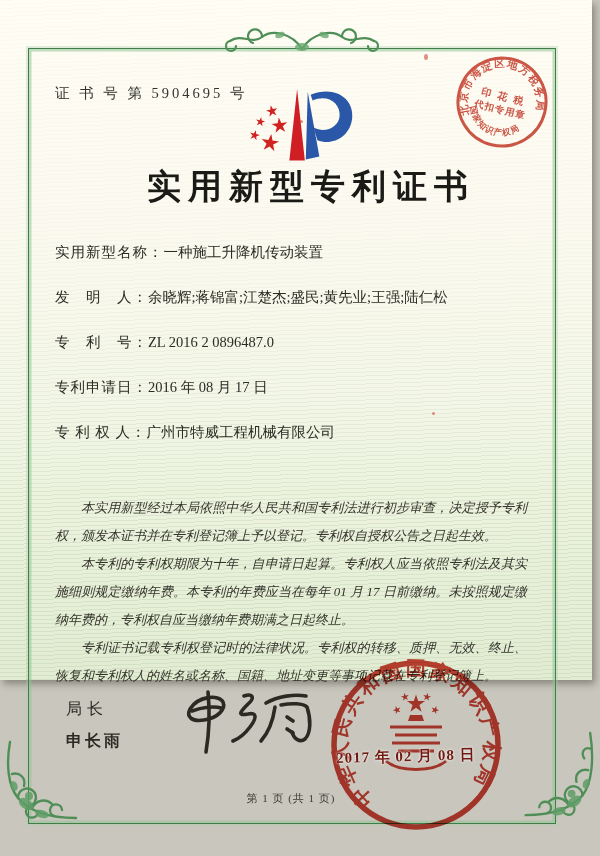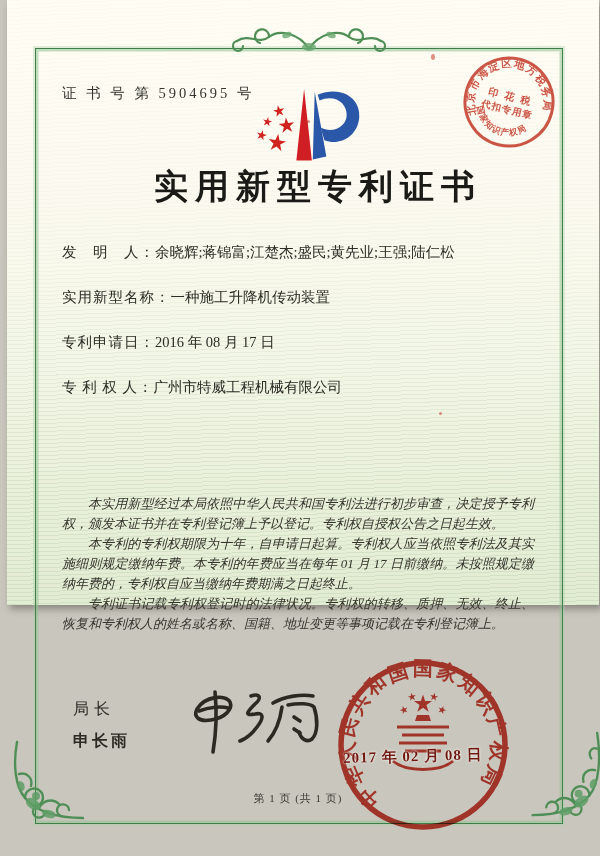--- a/index.html
+++ b/index.html
@@ -3,21 +3,21 @@
 <meta charset="utf-8">
 <style>
   html,body{margin:0;padding:0;}
   body{
     width:600px;height:856px;position:relative;
     background:#c9c6bd;
     font-family:"Liberation Serif","DejaVu Serif",serif;
     overflow:hidden;
   }
   .paper{
-    position:absolute;left:7px;top:0;width:592px;height:605px;
+    position:absolute;left:0;top:0;width:592px;height:680px;
     background:linear-gradient(180deg,#fffdf4 0%,#fcfaf0 32%,#f3f6e6 60%,#e9f0da 82%,#e2ecd2 100%);
     box-shadow:3px 4px 7px rgba(60,60,50,.45);
   }
   .guilloche{
     position:absolute;inset:0;
     background:repeating-linear-gradient(178deg,rgba(106,156,106,.14) 0 1px,transparent 1px 4px);
     -webkit-mask-image:linear-gradient(180deg,rgba(0,0,0,.15) 0%,rgba(0,0,0,.3) 40%,#000 75%);
     mask-image:linear-gradient(180deg,rgba(0,0,0,.15) 0%,rgba(0,0,0,.3) 40%,#000 75%);
     pointer-events:none;
   }
@@ -33,21 +33,21 @@
   .logo{position:absolute;left:242px;top:84px;width:116px;height:94px;}
   .title{
     position:absolute;left:28px;top:164px;width:526px;text-align:center;
     font-size:34px;font-weight:bold;color:#1a1a16;letter-spacing:7px;margin-left:20px;
   }
   .fields{position:absolute;left:55px;top:243px;width:486px;}
   .field{margin-bottom:25px;font-size:14.5px;color:#2c2c26;height:20px;white-space:nowrap;}
   .field .flabel{letter-spacing:1px;}
   .paras{
     position:absolute;left:55px;top:494px;width:472px;
-    font-size:13px;line-height:20px;color:#35342c;
+    font-size:13px;line-height:28px;color:#35342c;
     text-align:justify;font-style:italic;
   }
   .paras p{margin:0;text-indent:2em;}
   .director{position:absolute;left:66px;top:699px;font-size:16px;color:#2b2b24;letter-spacing:5px;}
   .director-name{position:absolute;left:66px;top:731px;font-size:16px;color:#2b2b24;letter-spacing:3px;font-weight:bold;}
   .signature{position:absolute;left:178px;top:682px;width:150px;height:88px;}
   .office-seal{position:absolute;left:328px;top:657px;width:176px;height:176px;opacity:.88;mix-blend-mode:multiply;}
   .date-stamp{
     position:absolute;left:336px;top:747px;width:150px;
     font-size:15px;font-weight:bold;color:#701910;letter-spacing:1px;
@@ -104,24 +104,27 @@
     </g>
     <polygon points="57,4 65,78 49,78" fill="#cf1e24"></polygon>
     <polygon points="68,7 80,74 66,77" fill="#2b57a8"></polygon>
     <path d="M71,10 C96,0 116,14 114,34 C112,54 93,63 78,57 L74,44 C86,50 100,44 101,32 C102,18 88,9 73,16 Z" fill="#2b57a8"></path>
   </svg>
 
   <div class="title">实用新型专利证书</div>
 
   <div class="fields">
     <div class="field">
+      <span class="flabel">实用新型名称：</span><span class="fvalue">一种施工升降机传动装置</span>
+    </div>
+    <div class="field">
       <span class="flabel">发　明　人：</span><span class="fvalue">余晓辉;蒋锦富;江楚杰;盛民;黄先业;王强;陆仁松</span>
     </div>
     <div class="field">
-      <span class="flabel">实用新型名称：</span><span class="fvalue">一种施工升降机传动装置</span>
+      <span class="flabel">专　利　号：</span><span class="fvalue">ZL 2016 2 0896487.0</span>
     </div>
     <div class="field">
       <span class="flabel">专利申请日：</span><span class="fvalue">2016 年 08 月 17 日</span>
     </div>
     <div class="field">
       <span class="flabel">专 利 权 人：</span><span class="fvalue">广州市特威工程机械有限公司</span>
     </div>
   </div>
 
   <div class="paras">

